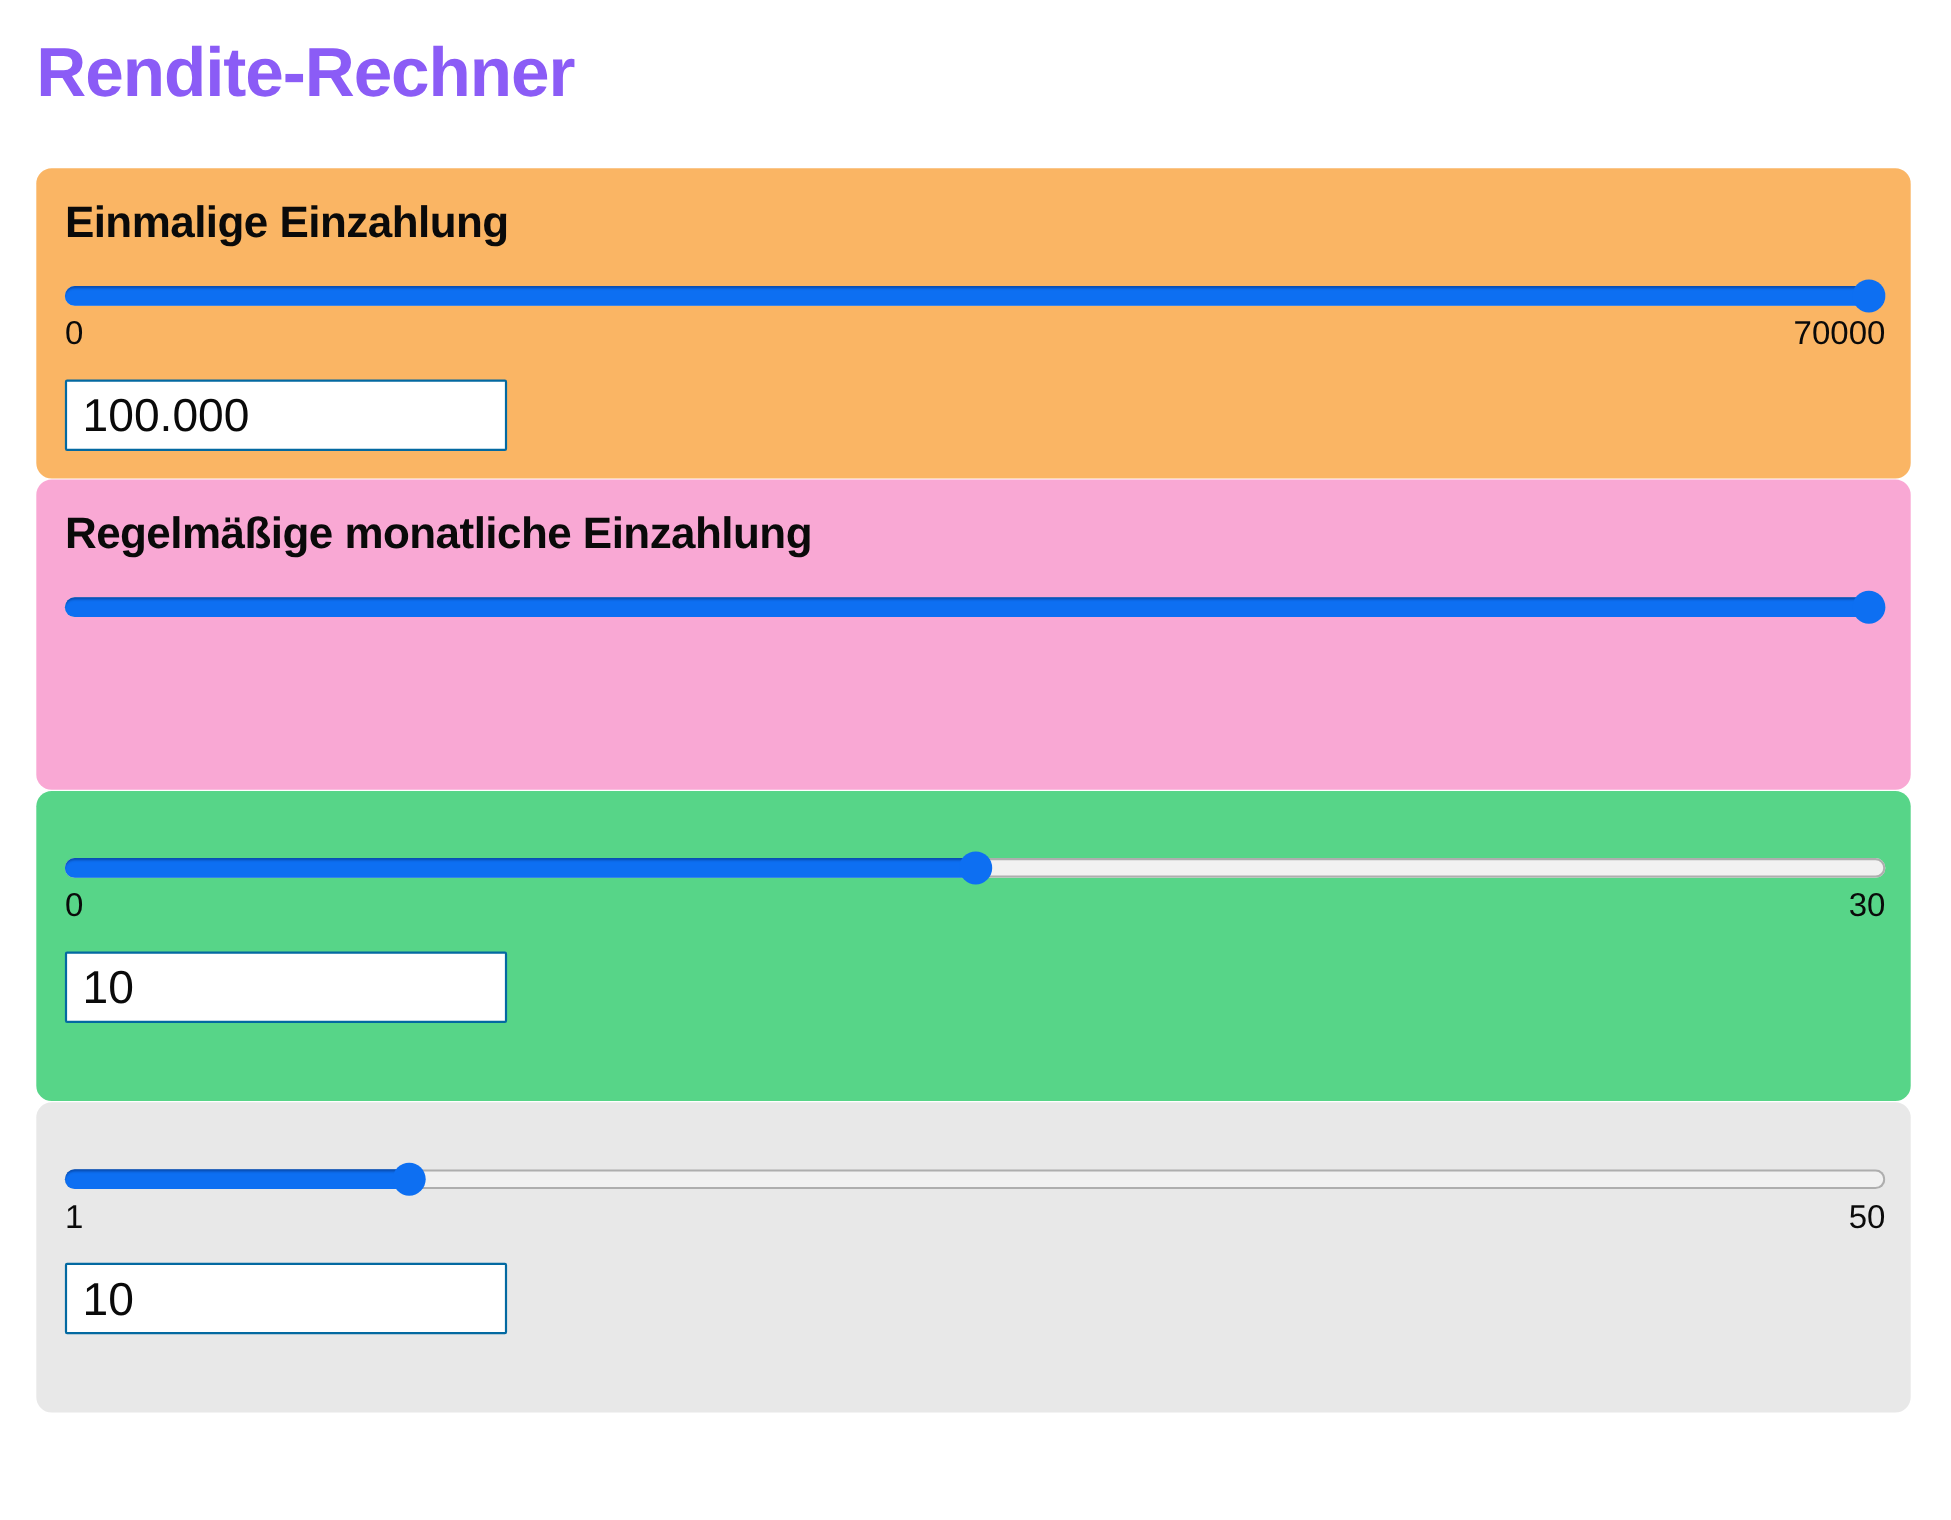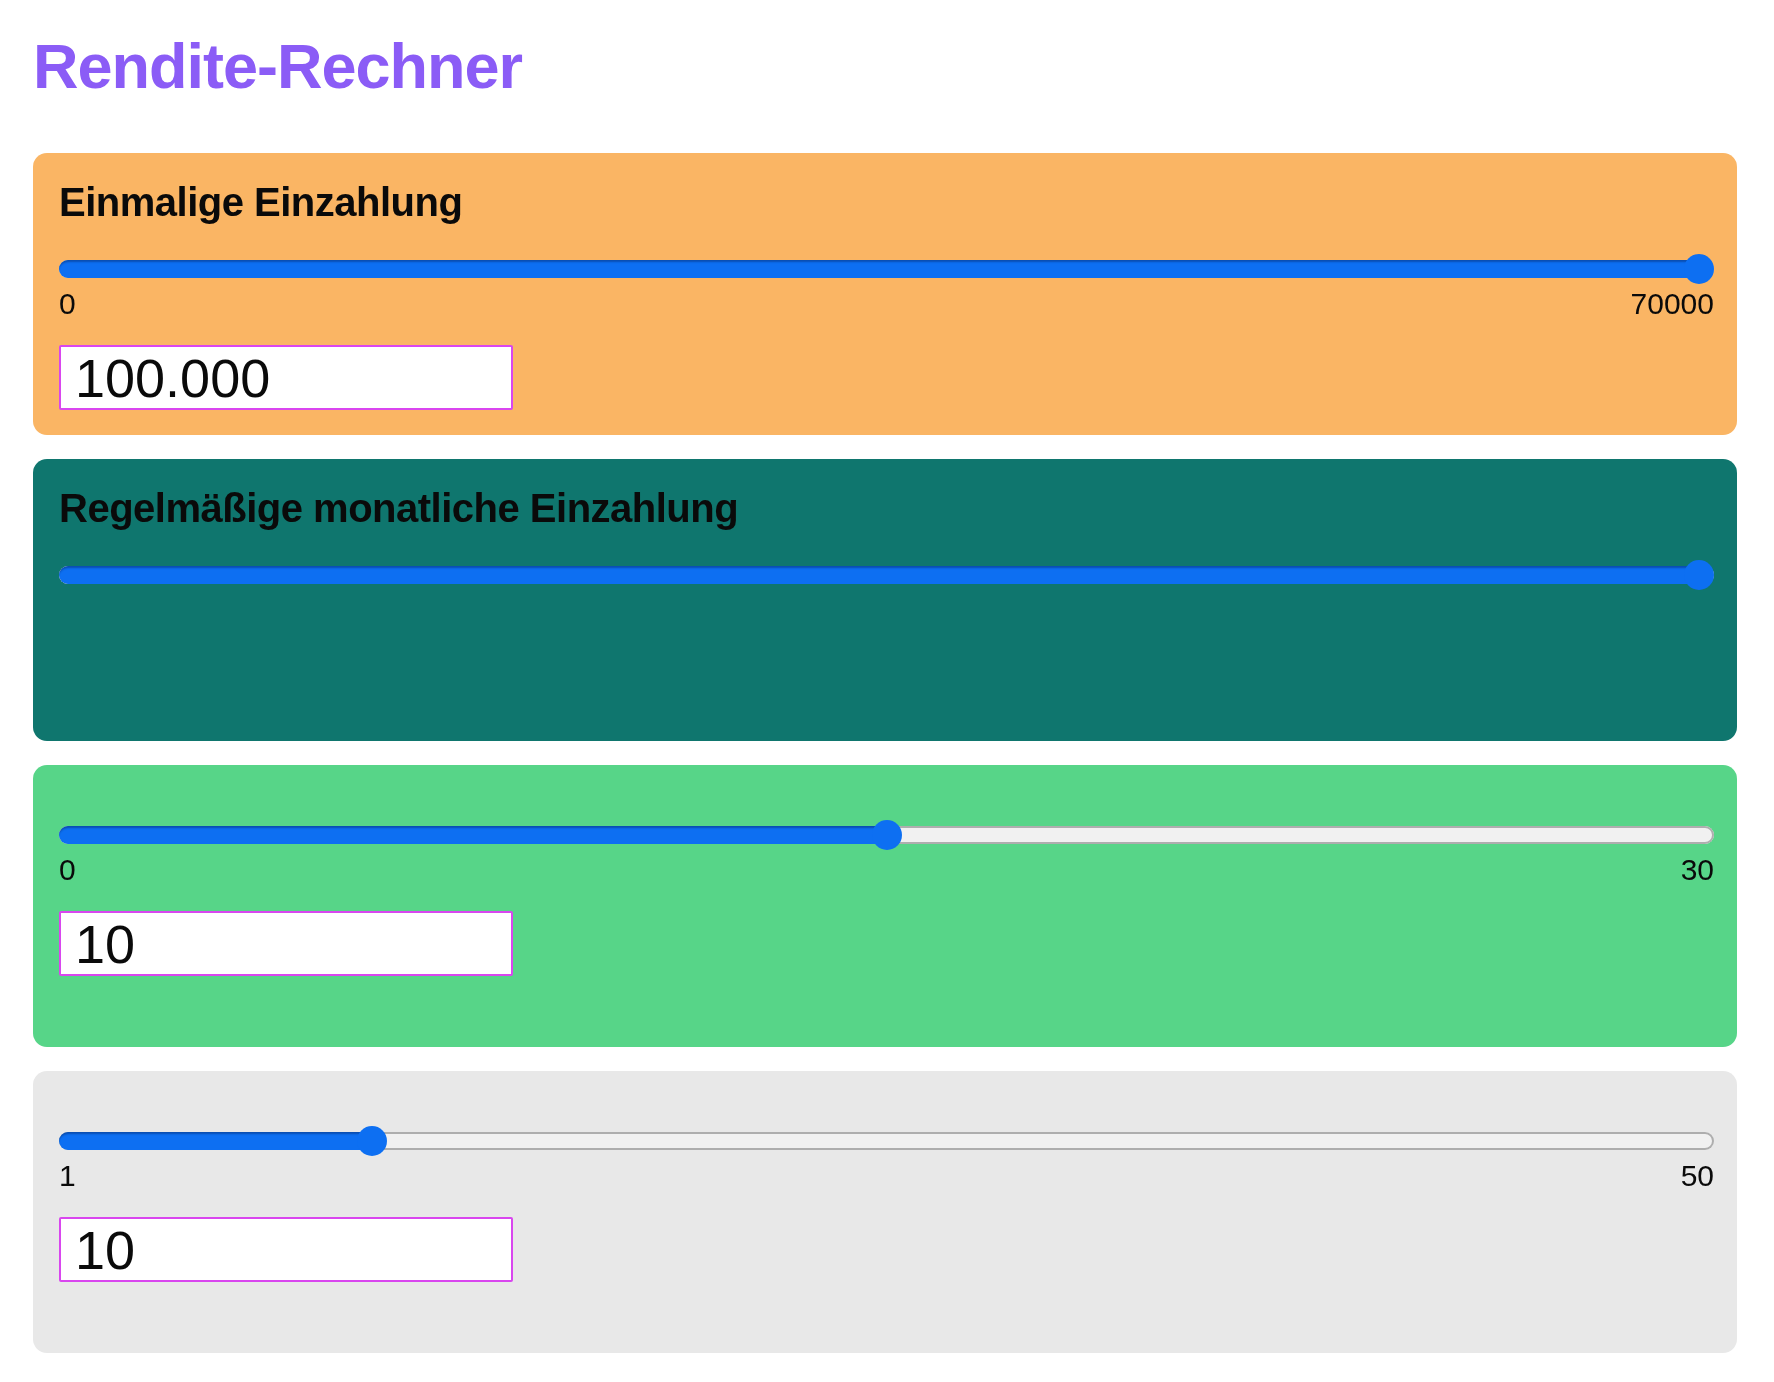--- a/index.html
+++ b/index.html
@@ -17,21 +17,21 @@
     line-height:72px;
     letter-spacing:-1px;
     margin:0 0 51px 0;
     color:#8b5cf6;
   }
   .panel {
     width:1704px;
     height:282px;
     border-radius:14px;
     padding:26px 23px 0 26px;
-    margin-bottom:24px;
+    margin-bottom:1px;
   }
   .panel-label {
     font-size:40px;
     font-weight:700;
     line-height:46px;
     letter-spacing:-0.5px;
     color:#0a0a0a;
     white-space:nowrap;
   }
   .slider {
@@ -63,27 +63,27 @@
     margin-top:8px;
     display:flex;
     justify-content:space-between;
     font-size:30px;
     line-height:35px;
     color:#0a0a0a;
   }
   .value-input {
     display:block;
     margin-top:24px;
-    width:454px;
+    width:402px;
     height:65px;
-    border:2px solid #d946ef;
+    border:2px solid #0369a1;
     border-radius:2px;
     background:#ffffff;
     font-family:"Liberation Sans", sans-serif;
-    font-size:54px;
+    font-size:42px;
     color:#0a0a0a;
     padding:0 14px;
     outline:none;
   }
 </style>
 </head>
 <body>
 
 <h1 class="page-title">Rendite-Rechner</h1>
 
@@ -93,21 +93,21 @@
     <div class="slider-fill" style="width: calc(100% - 15px);"></div>
     <div class="slider-thumb" style="left: calc(100% - 15px);"></div>
   </div>
   <div class="minmax-row">
     <span>0</span>
     <span>70000</span>
   </div>
   <input type="text" class="value-input" value="100.000" style="">
 </div>
 
-<div class="panel" style="background: #0f766e;">
+<div class="panel" style="background: #f9a8d4;">
   <div class="panel-label">Regelmäßige monatliche Einzahlung</div>
   <div class="slider">
     <div class="slider-fill" style="width: calc(100% - 15px);"></div>
     <div class="slider-thumb" style="left: calc(100% - 15px);"></div>
   </div>
 </div>
 
 <div class="panel" style="background: rgb(87, 213, 136);">
   <div class="slider">
     <div class="slider-fill" style="width: calc(50% + 0px);"></div>

